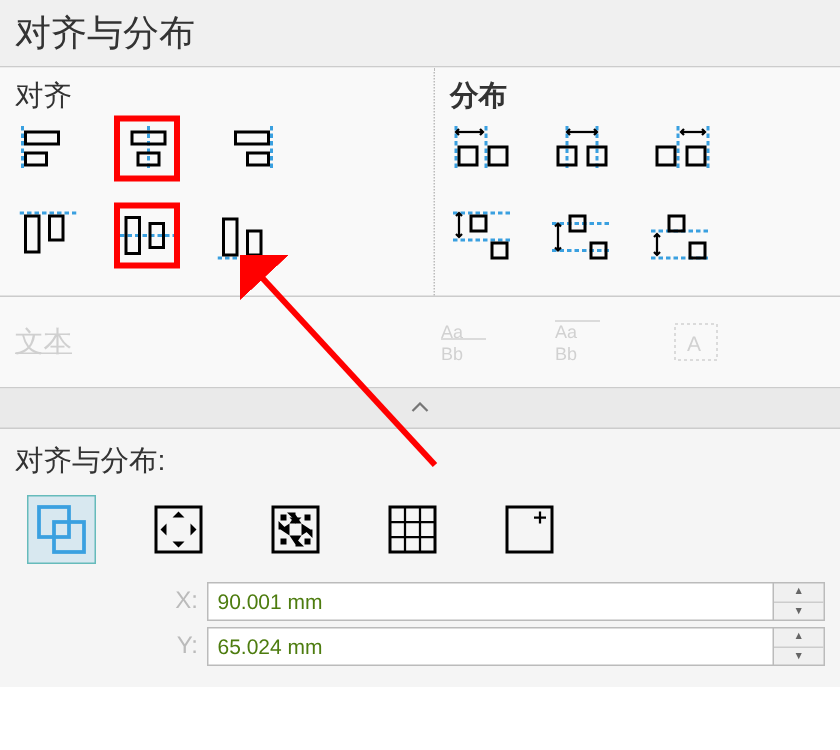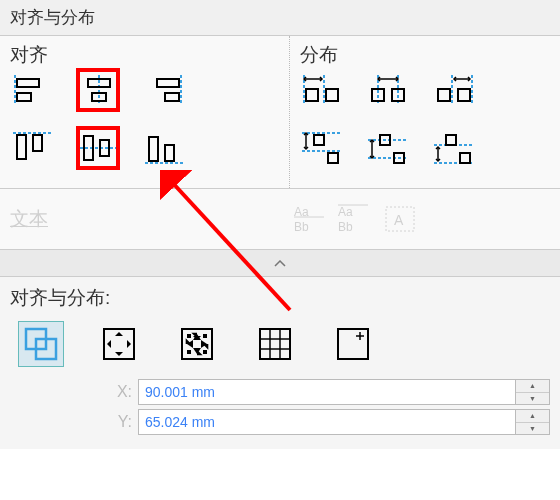--- a/index.html
+++ b/index.html
@@ -1,40 +1,40 @@
 <!DOCTYPE html>
 <html><head>
 <meta charset="utf-8">
 <style>
 * { box-sizing: border-box; margin: 0; padding: 0; }
 body { font-family: "Microsoft YaHei", sans-serif; background: #fff; width: 560px; height: 500px; position: relative; overflow: hidden; }
 .panel { width: 560px; background: #f5f5f5; }
-.title-bar { background: #f0f0f0; border-bottom: 1px solid #ccc; padding: 6px 10px; font-size: 17px; color: #333; }
+.title-bar { background: #f0f0f0; border-bottom: 1px solid #ccc; padding: 6px 10px; font-size: 24px; color: #333; }
 .sections { display: flex; border-bottom: 1px solid #ccc; background: #f9f9f9; }
 .sec { padding: 6px 0 4px 10px; }
 .sec-left { width: 290px; border-right: 1px dotted #bbb; }
-.sec-right { flex: 1; }
+.sec-right { flex: 1; font-weight: bold; }
 .sec-title { font-size: 19px; color: #333; margin-bottom: 0; }
 .icon-row { display: flex; gap: 22px; margin-bottom: 14px; }
 .icon-btn { width: 44px; height: 44px; display: flex; align-items: center; justify-content: center; cursor: pointer; position: relative; }
 .highlight { border: 4px solid #ff0000; }
 .text-row { display: flex; align-items: center; border-bottom: 1px solid #ccc; background: #f9f9f9; padding: 8px 10px; }
 .text-label { font-size: 19px; color: #d0d0d0; width: 280px; text-decoration: underline; }
-.text-icons { display: flex; }
+.text-icons { display: flex; gap: 32px; }
 .text-icons .icon-btn { opacity: 0.35; }
 .collapse-row { text-align: center; padding: 4px 0; background: #eaeaea; border-bottom: 1px solid #ccc; }
 .collapse-row svg { width: 12px; height: 8px; }
 .target-section { background: #f5f5f5; padding: 8px 10px 10px 10px; }
 .target-label { font-size: 19px; color: #333; margin-bottom: 10px; }
 .target-icons { display: flex; gap: 32px; margin-bottom: 12px; padding-left: 8px; }
 .target-icons .icon-btn { width: 46px; height: 46px; }
 .selected { background: #d8e8f0; border: 1px solid #6bb; }
 .coord-row { display: flex; align-items: center; margin-bottom: 4px; padding-left: 100px; }
 .coord-label { width: 28px; font-size: 16px; color: #bbb; text-align: right; padding-right: 6px; }
-.coord-input { flex: 1; height: 26px; border: 1px solid #bbb; background: #fff; padding: 2px 6px; font-size: 14px; color: #3b82f6; }
+.coord-input { flex: 1; height: 26px; border: 1px solid #bbb; background: #fff; padding: 2px 6px; font-size: 14px; color: #4d7c0f; }
 .spinner { width: 34px; height: 26px; border: 1px solid #bbb; border-left: none; display: flex; flex-direction: column; background: #f0f0f0; }
 .spinner div { flex: 1; display: flex; align-items: center; justify-content: center; font-size: 7px; color: #666; border-bottom: 1px solid #ccc; cursor: pointer; }
 .spinner div:last-child { border-bottom: none; }
 .arrow-annotation { position: absolute; left: 160px; top: 170px; pointer-events: none; }
 </style>
 </head>
 <body>
 
 <div class="panel">
   <div class="title-bar">对齐与分布</div>

